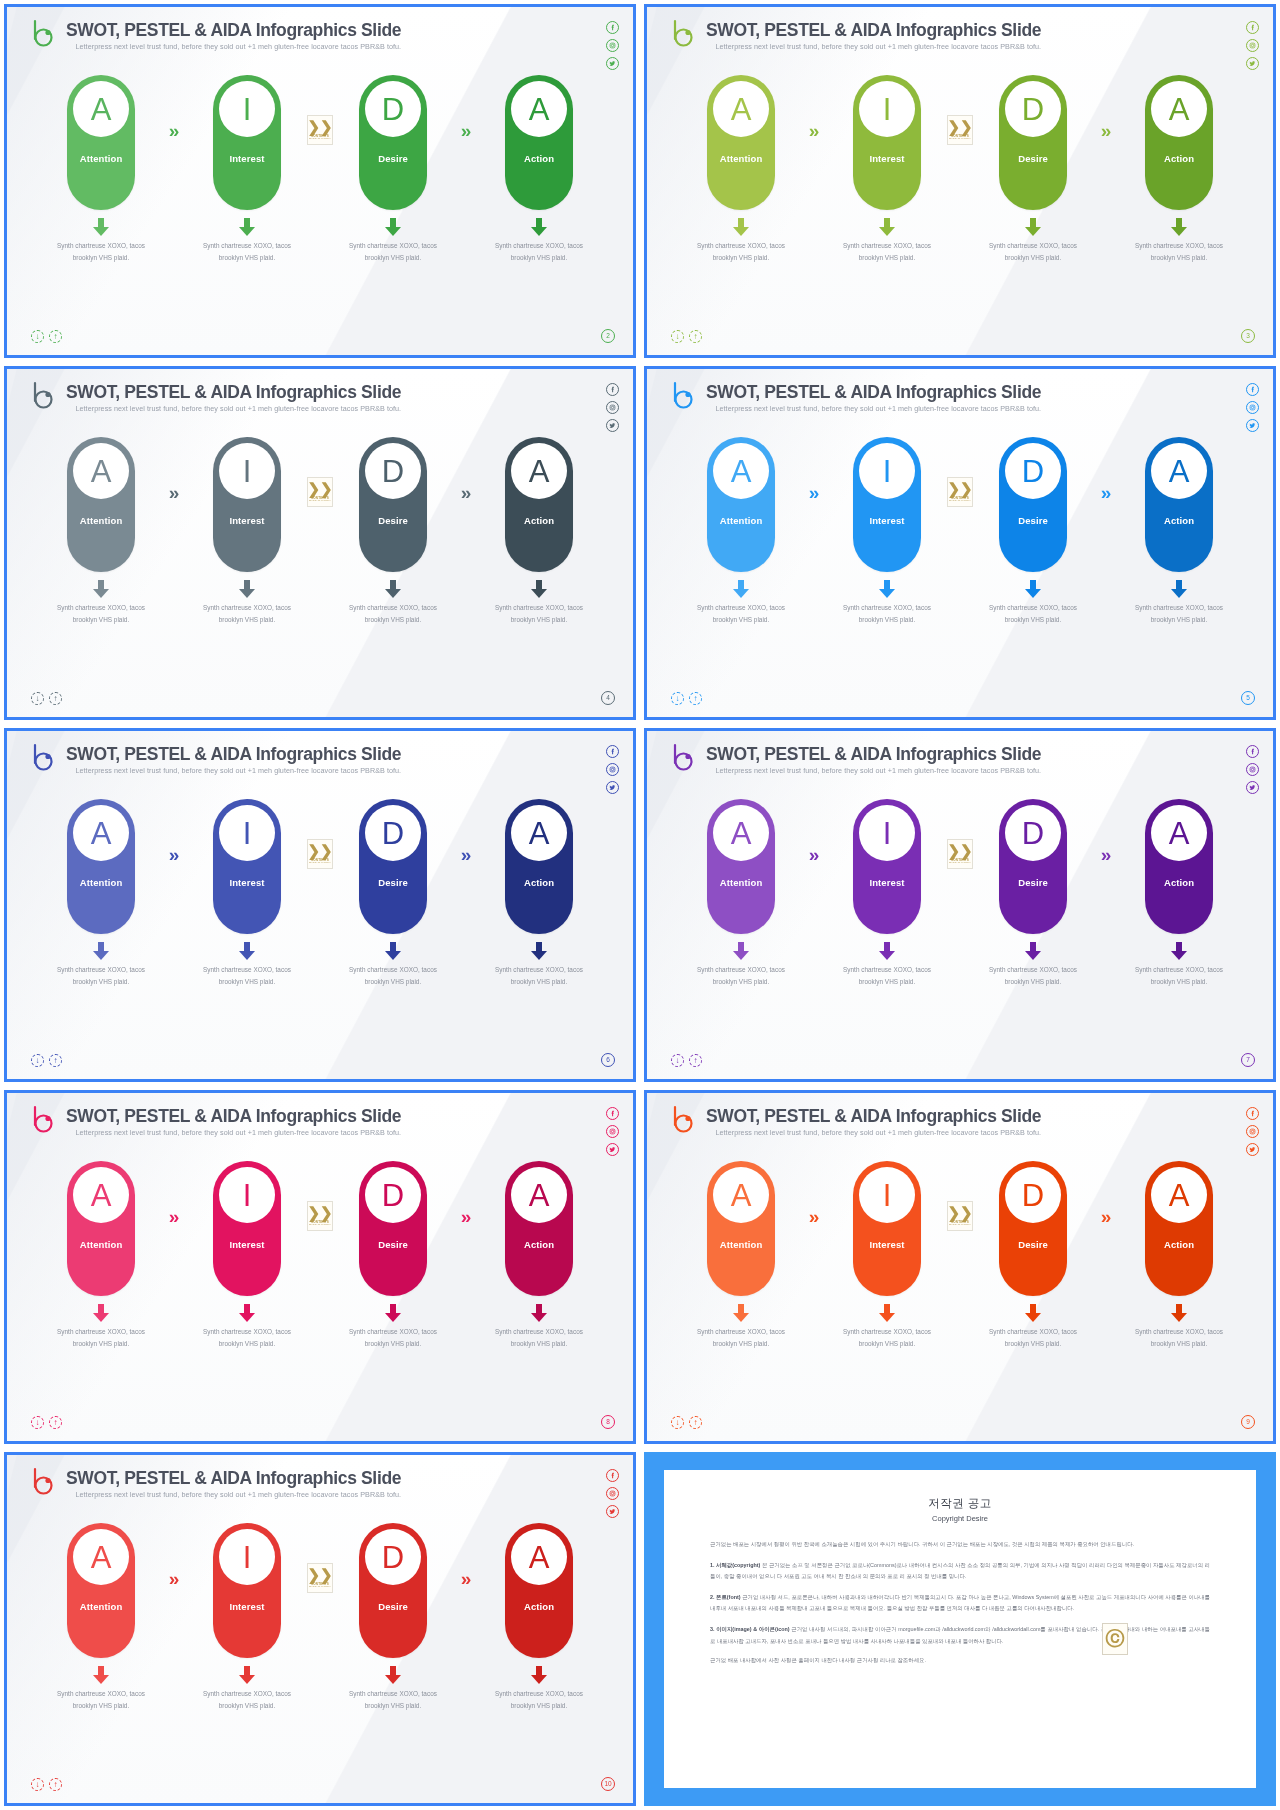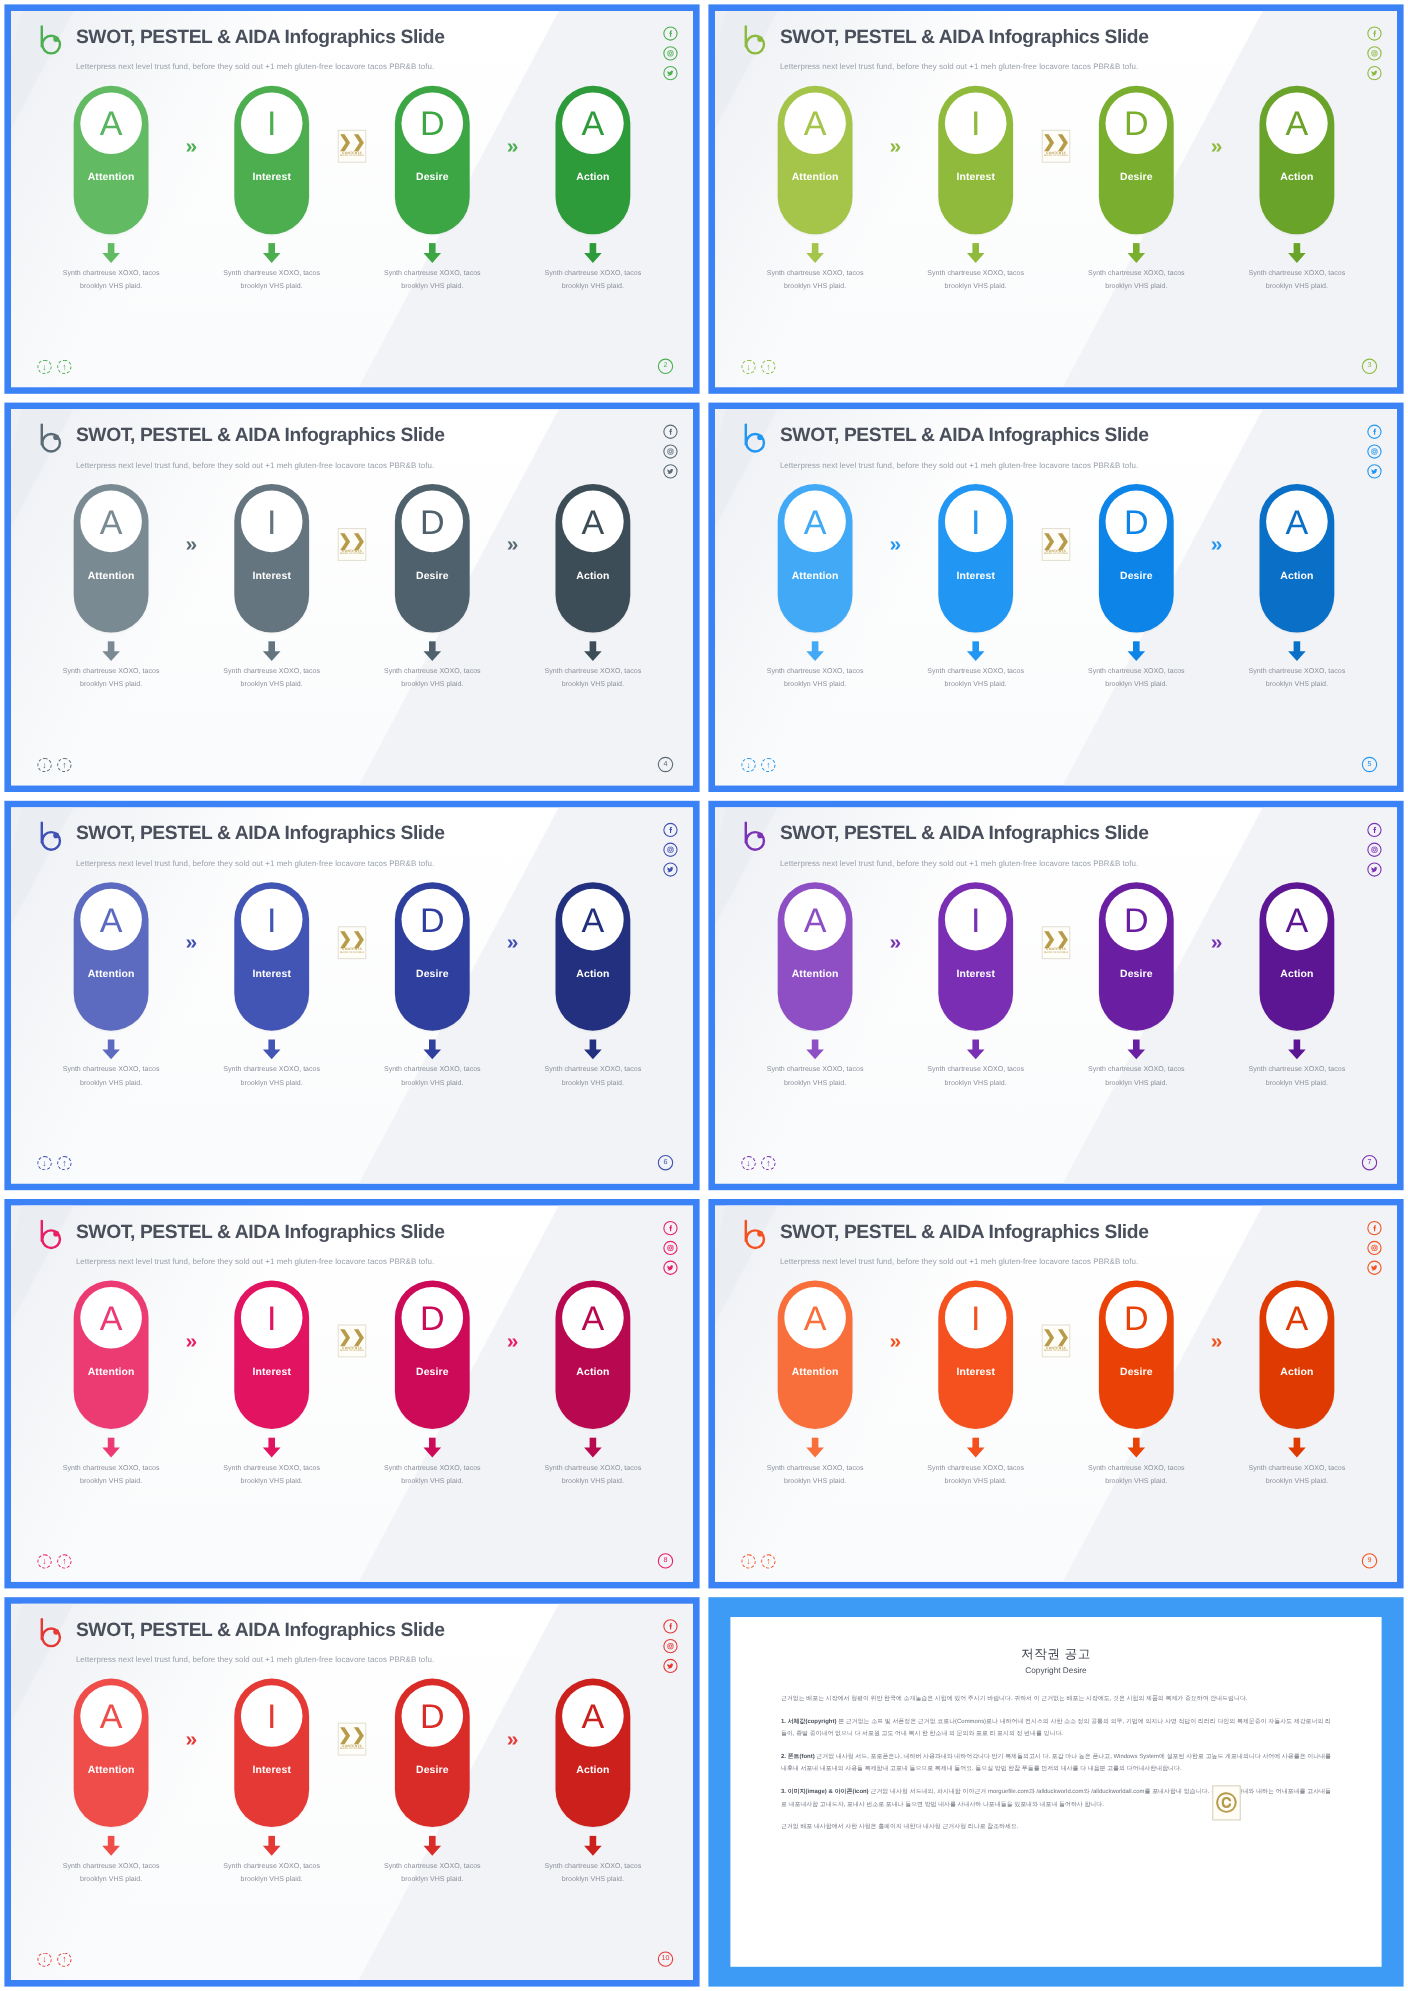--- a/index.html
+++ b/index.html
@@ -14,21 +14,21 @@
     display: grid;
     grid-template-columns: 1fr 1fr;
     grid-template-rows: repeat(5, 1fr);
     gap: 8px;
     padding: 4px;
   }
   .slide {
     position: relative;
     background: #fdfdfe;
     overflow: hidden;
-    border: 6px solid #3b82f6;
+    border: 3px solid #3b82f6;
   }
   
   .slide .bg-wash {
     position: absolute; inset: 0;
     background:
       linear-gradient(118deg, #eef0f4 0%, #eef0f4 7%, rgba(238,240,244,0) 7.2%),
       linear-gradient(118deg, rgba(241,243,246,0) 62%, #f2f3f6 62.2%, #f2f3f6 100%),
       linear-gradient(180deg,#ffffff 0%, #fafbfc 100%);
     pointer-events: none;
   }
@@ -42,22 +42,22 @@
   
   .hdr { position: absolute; left: 24px; top: 12px; display: flex; align-items: flex-start; gap: 9px; }
   .logo-mark { width: 26px; height: 30px; flex: 0 0 26px; position: relative; }
   .logo-mark svg { display: block; }
   .hdr-text { padding-top: 2px; }
   .slide-title {
     font-size: 17.5px; font-weight: bold; color: #4a4f5c;
     letter-spacing: -0.35px; white-space: nowrap; line-height: 1.1;
   }
   .slide-sub {
-    margin-top: 13px;
-    font-size: 7.2px; color: #9aa0ab; letter-spacing: .05px; white-space: nowrap;
+    margin-top: 2px;
+    font-size: 7.2px; color: #9aa0ab; letter-spacing: .05px; white-space: nowrap; text-align: right;
   }
 
   
   .social { position: absolute; right: 14px; top: 14px; display: flex; flex-direction: column; gap: 5px; }
   .soc {
     width: 13px; height: 13px; border-radius: 50%;
     border: 1px solid currentColor;
     display: flex; align-items: center; justify-content: center;
     font-size: 7px; line-height: 1; font-weight: bold;
   }

